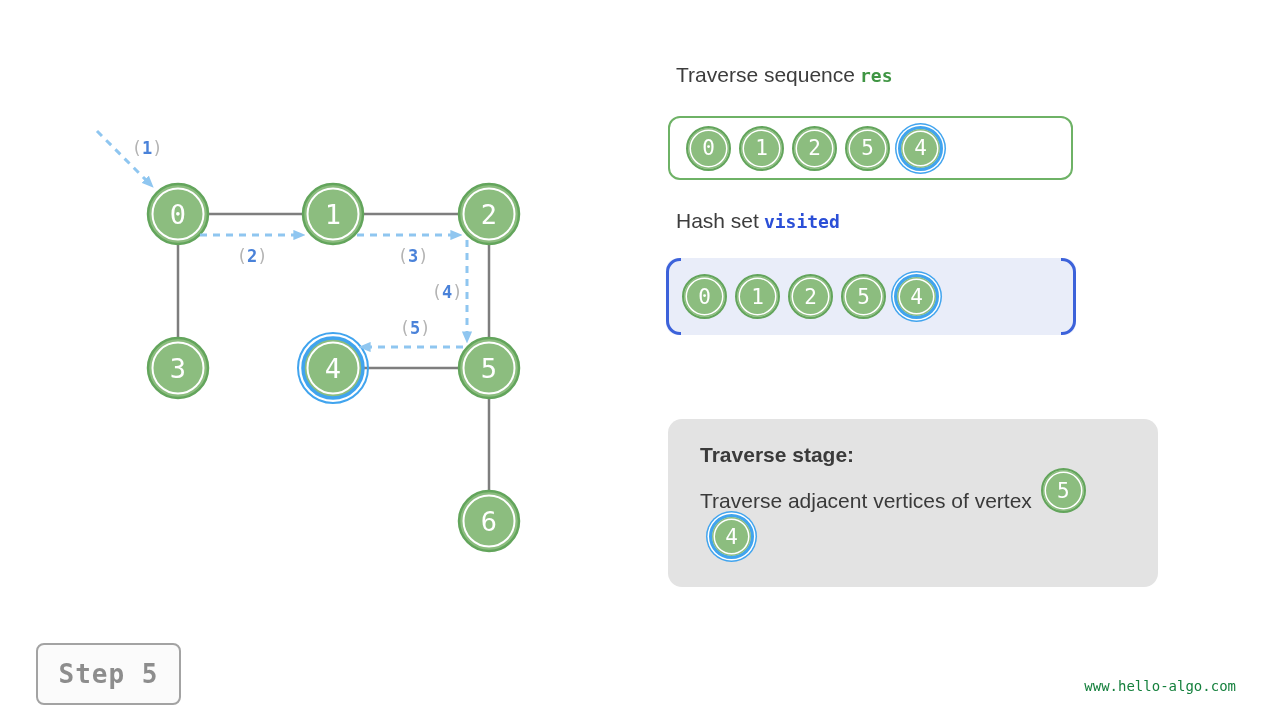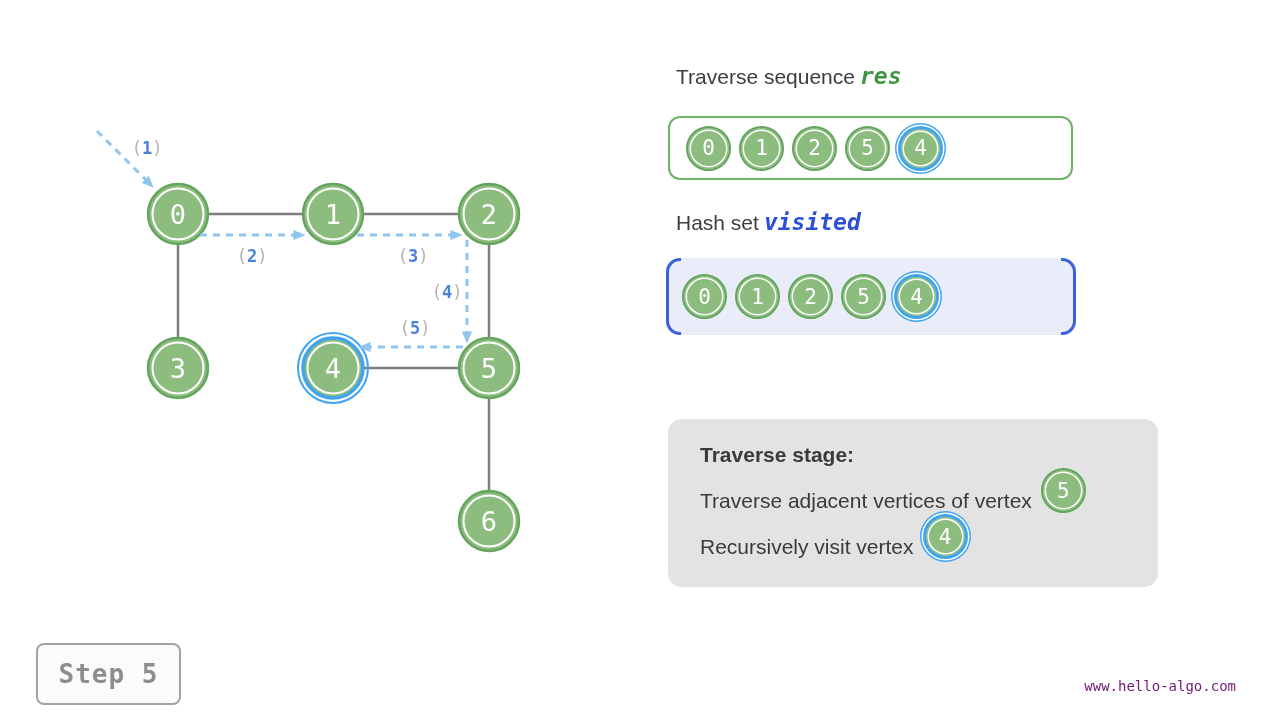--- a/index.html
+++ b/index.html
@@ -10,21 +10,21 @@
   #graph-svg{position:absolute;left:0;top:0;width:620px;height:620px;}
   .edge{stroke:#7e7e7e;stroke-width:2.5;}
   .tarrow{stroke:#8fc6f0;stroke-width:3;fill:none;stroke-dasharray:7 6;}
   .node-label{font-family:"DejaVu Sans Mono",monospace;font-size:27px;font-weight:500;fill:#ffffff;}
   .tlabel{font-family:"DejaVu Sans Mono",monospace;font-size:17px;font-weight:500;}
   .tlabel .num{fill:#4a82d9;font-weight:700;}
   .tlabel .paren{fill:#b3b3b3;}
 
   
   .sec-title{position:absolute;font-size:21px;color:#3d3d3d;white-space:nowrap;}
-  .code{font-family:"DejaVu Sans Mono",monospace;font-weight:700;font-size:23px;margin-left:5px;font-style:italic;}
+  .code{font-family:"DejaVu Sans Mono",monospace;font-weight:700;font-size:18px;margin-left:5px;}
   .code.green{color:#3f9543;}
   .code.blue{color:#2b4fd7;}
 
   
   .circle-row{display:flex;align-items:center;gap:8px;height:100%;padding-left:16px;}
   .vcircle{width:45px;height:45px;box-sizing:border-box;border-radius:50%;
     background:#8cbd7f;border:2px solid #63a55c;
     box-shadow:inset 0 0 0 1.5px #8cbd7f, inset 0 0 0 3px #ffffff;
     color:#ffffff;font-family:"DejaVu Sans Mono",monospace;font-size:21px;font-weight:500;
     display:flex;align-items:center;justify-content:center;flex:0 0 auto;}
@@ -50,21 +50,21 @@
   .calling-line{display:flex;align-items:flex-end;height:46px;font-size:21px;color:#3a3a3a;white-space:nowrap;}
   .calling-line:first-of-type{margin-top:16px;}
   .calling-line .vcircle{margin-left:9px;}
 
   
   .step-box{position:absolute;left:36px;top:643px;width:145px;height:62px;box-sizing:border-box;
     border:2px solid #a3a3a3;border-radius:8px;background:#fbfbfb;
     display:flex;align-items:center;justify-content:center;
     font-family:"DejaVu Sans Mono",monospace;font-weight:700;font-size:26px;color:#8d8d8d;letter-spacing:1px;}
   .watermark{position:absolute;right:44px;top:678px;
-    font-family:"DejaVu Sans Mono",monospace;font-size:14px;color:#701a75;}
+    font-family:"DejaVu Sans Mono",monospace;font-size:14px;color:#15803d;}
 </style>
 </head>
 <body>
 
 <div class="stage">
 
   <svg id="graph-svg" viewBox="0 0 620 620">
     <defs>
       <marker id="ah" markerWidth="4" markerHeight="3.4" refX="3.2" refY="1.7" orient="auto">
         <path d="M0,0 L4,1.7 L0,3.4 Z" fill="#8fc6f0"></path>
@@ -154,21 +154,20 @@
       </div>
   </div>
 
   <div class="calling-box">
     <div class="calling-title">Traverse stage:</div>
     <div class="calling-line">
       <span>Traverse adjacent vertices of vertex</span>
       <span class="vcircle">5</span>
     </div>
     <div class="calling-line">
-      <span>Recursively visit vertex</span>
       <span class="vcircle hl">4</span>
     </div>
   </div>
 
   <div class="step-box">
     <span>Step 5</span>
   </div>
 
   <div class="watermark">www.hello-algo.com</div>
 

